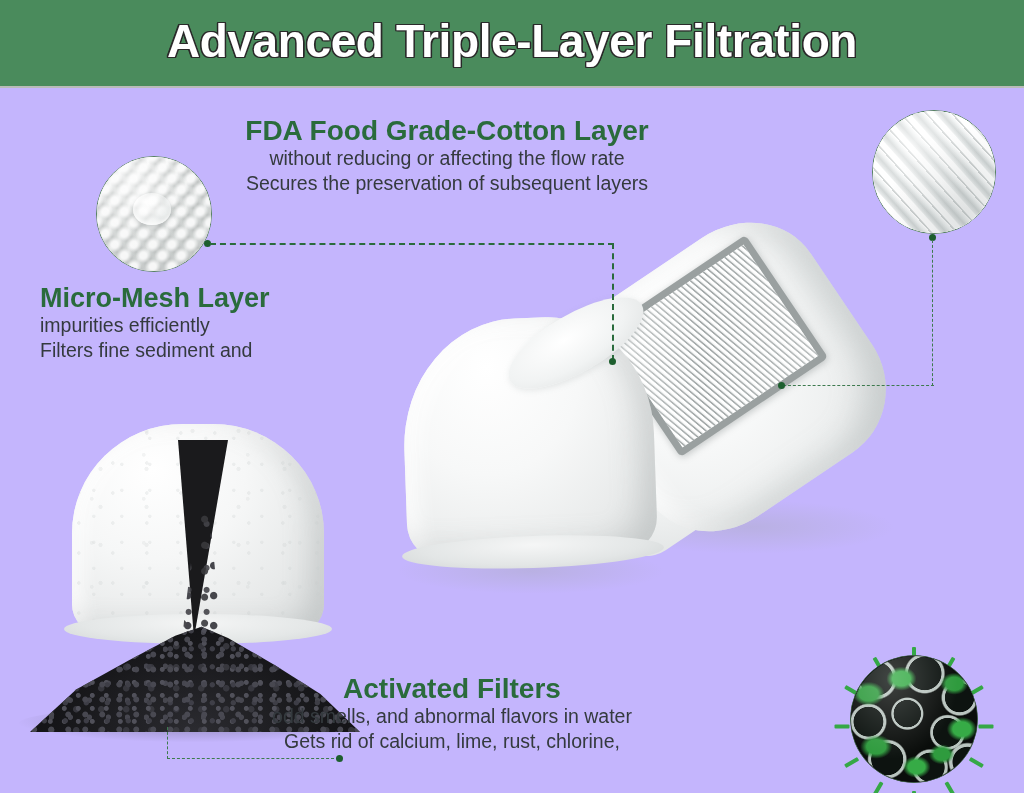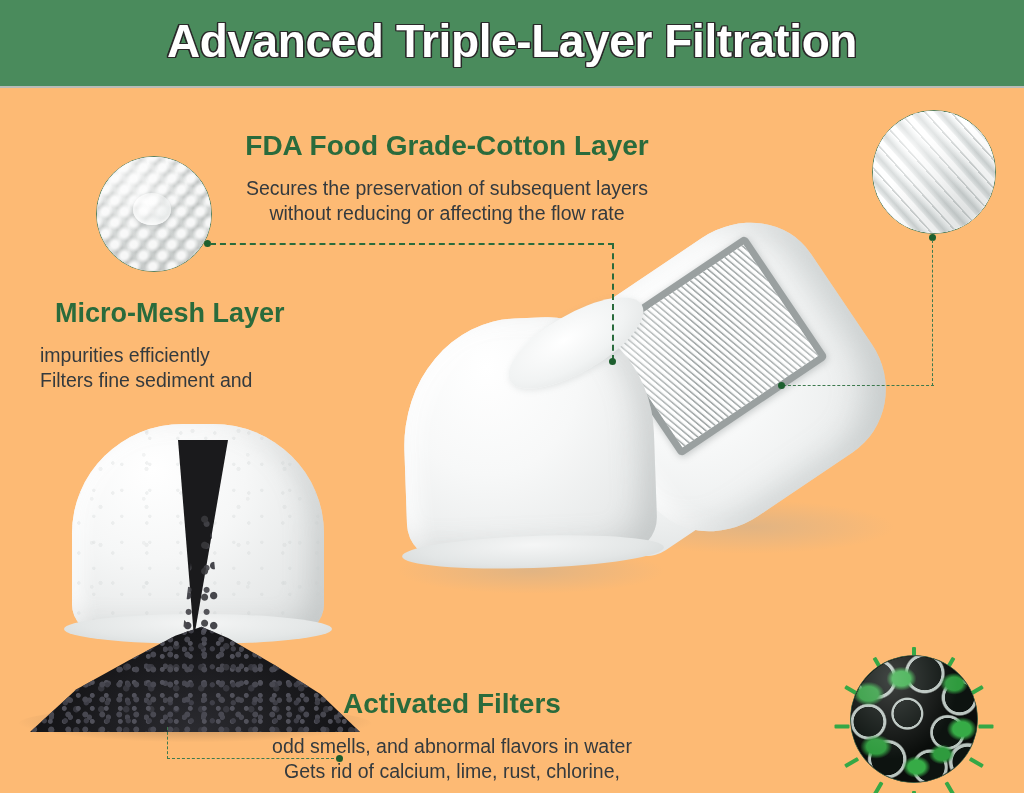--- a/index.html
+++ b/index.html
@@ -9,21 +9,21 @@
     background: #ffffff;
   }
   body {
     width: 1024px; height: 793px;
     font-family: "Liberation Sans", sans-serif;
     overflow: hidden;
   }
   #infographic {
     position: relative;
     width: 1024px; height: 793px;
-    background: #fdba74;
+    background: #c4b5fd;
     overflow: hidden;
   }
 
   
   #header-banner {
     position: absolute;
     left: 0; top: 0;
     width: 1024px; height: 86px;
     background: #4a8b5c;
     display: flex;
@@ -55,21 +55,21 @@
       -1.4px 0 0 #2a2a2a,
        1.4px 0 0 #2a2a2a;
   }
 
   
   .callout-heading {
     color: #2a6b3c;
     font-weight: bold;
     font-size: 27px;
     line-height: 1.12;
-    margin: 15px;
+    margin: 0;
     white-space: nowrap;
   }
   .callout-body {
     color: #343a3e;
     font-size: 19.5px;
     line-height: 1.28;
     margin: 0;
     white-space: nowrap;
   }
 
@@ -508,22 +508,22 @@
   </div>
 
   <div class="connector">
     <div class="dash-v-fine" style="left:167px; top:727px; height:32px;"></div>
     <div class="dash-h-fine" style="left:167px; top:758px; width:172px;"></div>
     <div class="node-dot" style="left:336px; top:755px;"></div>
   </div>
 
   <div id="callout-cotton">
     <p class="callout-heading">FDA Food Grade-Cotton Layer</p>
+    <p class="callout-body">without reducing or affecting the flow rate</p>
     <p class="callout-body">Secures the preservation of subsequent layers</p>
-    <p class="callout-body">without reducing or affecting the flow rate</p>
   </div>
 
   <div id="callout-mesh">
     <p class="callout-heading">Micro-Mesh Layer</p>
     <p class="callout-body">impurities efficiently</p>
     <p class="callout-body">Filters fine sediment and</p>
   </div>
 
   <div id="callout-carbon">
     <p class="callout-heading">Activated Filters</p>

